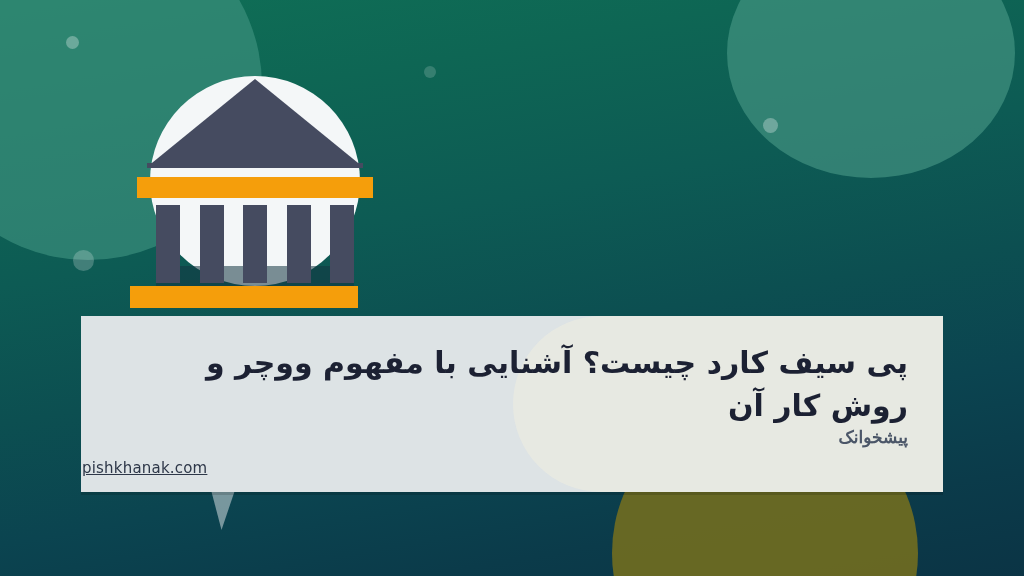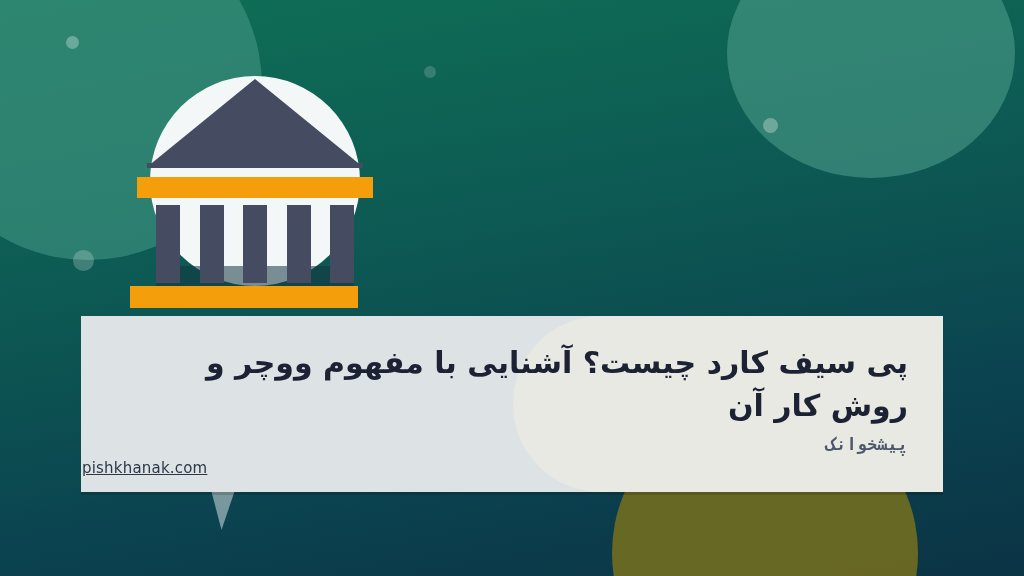--- a/index.html
+++ b/index.html
@@ -167,22 +167,21 @@
     font-family:"DejaVu Sans", sans-serif;
     font-size:30px;
     font-weight:bold;
     line-height:1.42;
     color:#1c2133;
     letter-spacing:0;
     white-space:normal;
   }
 
   #subtitle {
-    margin-top:7px;
-    font-family:Liberation Mono, monospace;
+    font-family:Liberation Serif, serif;
     font-size:17px;
     font-weight:bold;
     color:#4b5668;
   }
 
   
   #watermark {
     position:absolute;
     left:82px; top:459px;
     font-family:"DejaVu Sans", sans-serif;

